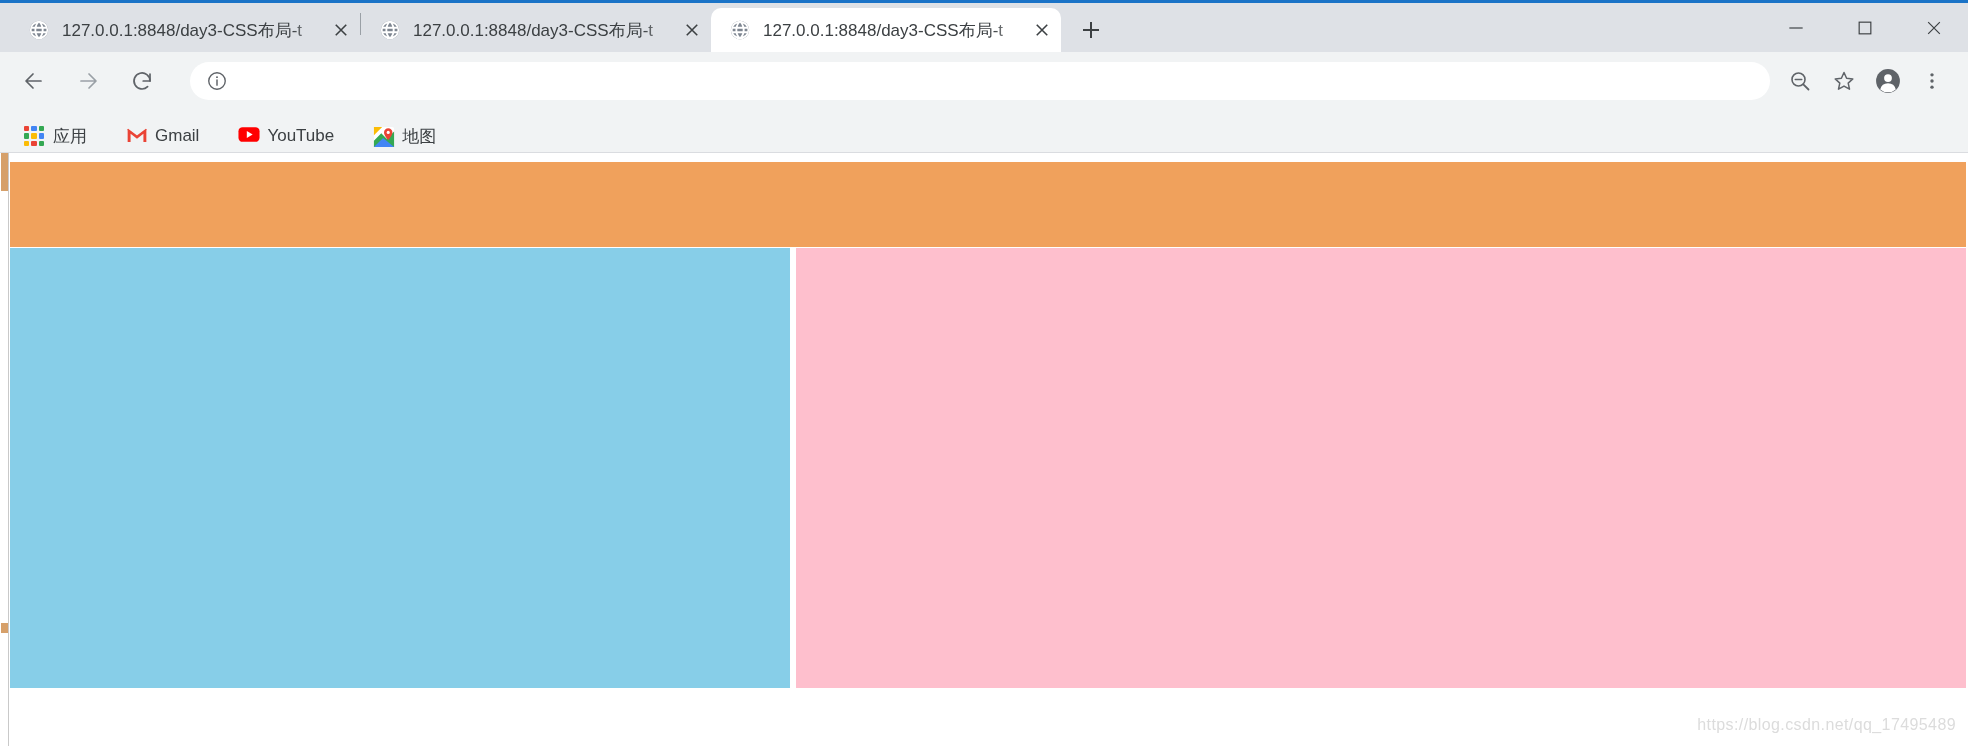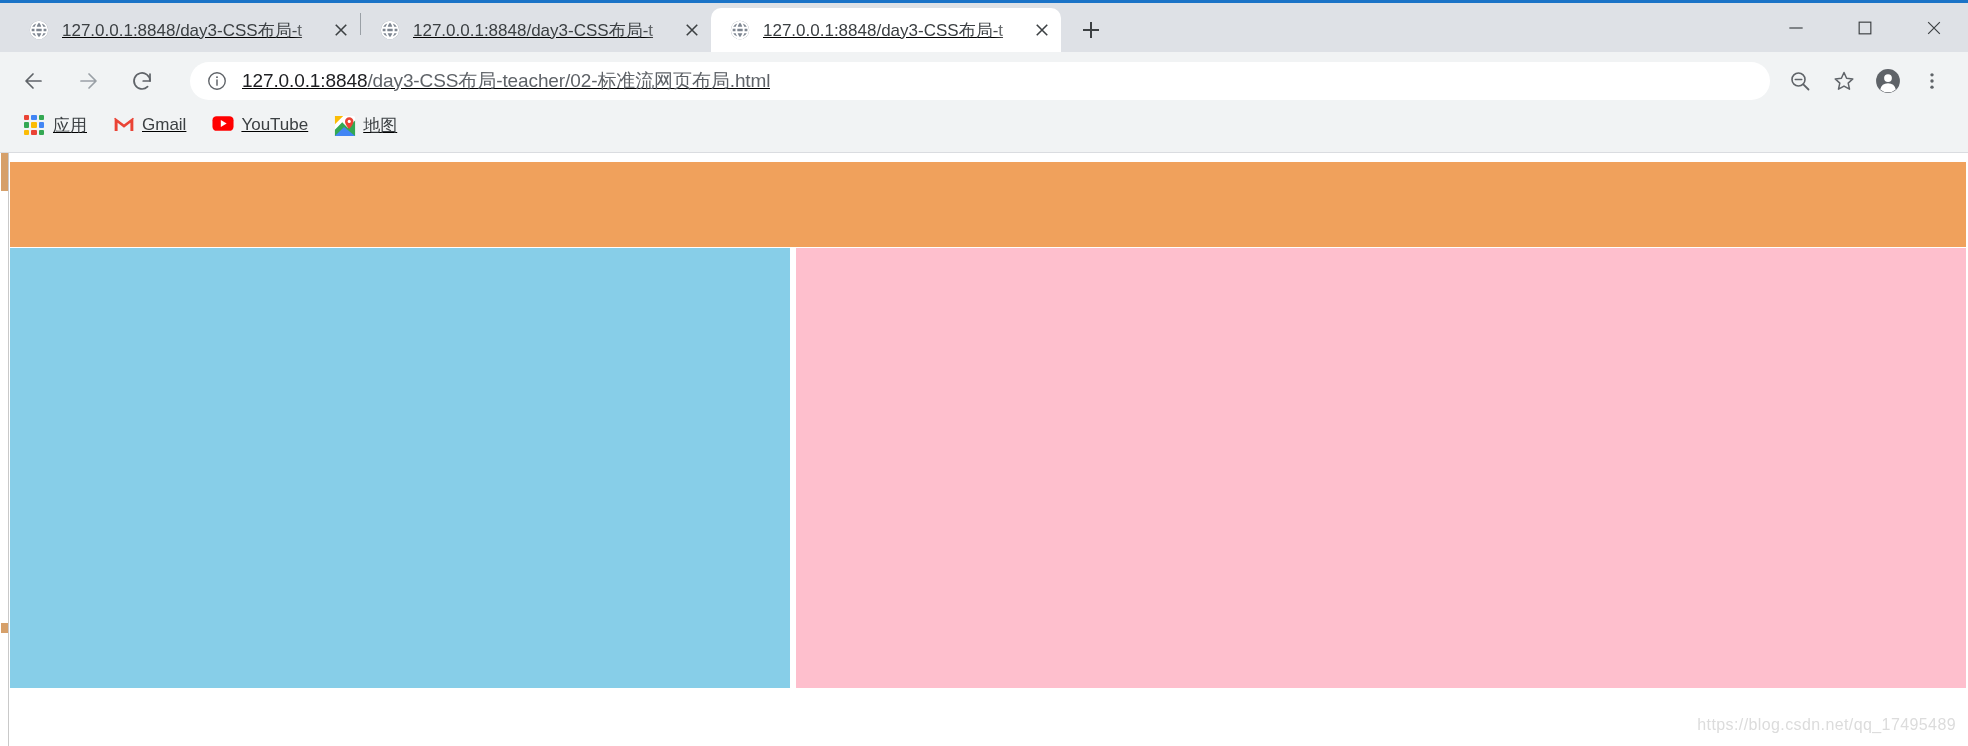--- a/index.html
+++ b/index.html
@@ -14,21 +14,20 @@
     background: #ffffff;
   }
 
   .browser-window {
     width: 1968px;
     height: 746px;
     position: relative;
     display: flex;
     flex-direction: column;
     background: #dee1e6;
-    text-decoration: underline;
   }
 
   
   .tab-strip {
     height: 52px;
     background: #dee1e6;
     display: flex;
     align-items: flex-end;
     position: relative;
     padding-left: 10px;
@@ -170,25 +169,26 @@
     display: flex;
     align-items: center;
     justify-content: center;
   }
 
   
   .bookmarks-bar {
     height: 44px;
     background: #f1f3f4;
     display: flex;
-    align-items: flex-start;
+    align-items: flex-end;
     padding: 0 14px;
     box-sizing: border-box;
     border-bottom: 1px solid #dadce0;
     flex: 0 0 auto;
+    gap: 13px;
   }
   .bookmark {
     display: flex;
     align-items: center;
     height: 32px;
     padding: 0 10px;
     border-radius: 5px;
     margin-right: 6px;
   }
   .bm-icon {
@@ -377,21 +377,20 @@
     </div>
 
     <div class="omnibox">
       <span class="info-icon">
         <svg viewBox="0 0 24 24" width="22" height="22">
           <circle cx="12" cy="12" r="9" stroke="#5f6368" stroke-width="1.5" fill="none"></circle>
           <path d="M12 11 L12 16.5" stroke="#5f6368" stroke-width="1.6" stroke-linecap="round"></path>
           <circle cx="12" cy="7.8" r="1.05" fill="#5f6368"></circle>
         </svg>
       </span>
-      <span class="url-text"><span class="host">127.0.0.1:8848</span><span>/day3-CSS布局-teacher/02-标准流网页布局.html</span></span>
     </div>
 
     <div class="toolbar-icons">
       <div class="tb-icon">
         <svg viewBox="0 0 24 24" width="24" height="24">
           <circle cx="10.5" cy="10.5" r="6.5" stroke="#5f6368" stroke-width="1.6" fill="none"></circle>
           <path d="M7.3 10.5 L13.7 10.5" stroke="#5f6368" stroke-width="1.6" stroke-linecap="round"></path>
           <path d="M15.3 15.3 L20.5 20.5" stroke="#5f6368" stroke-width="1.8" stroke-linecap="round"></path>
         </svg>
       </div>

